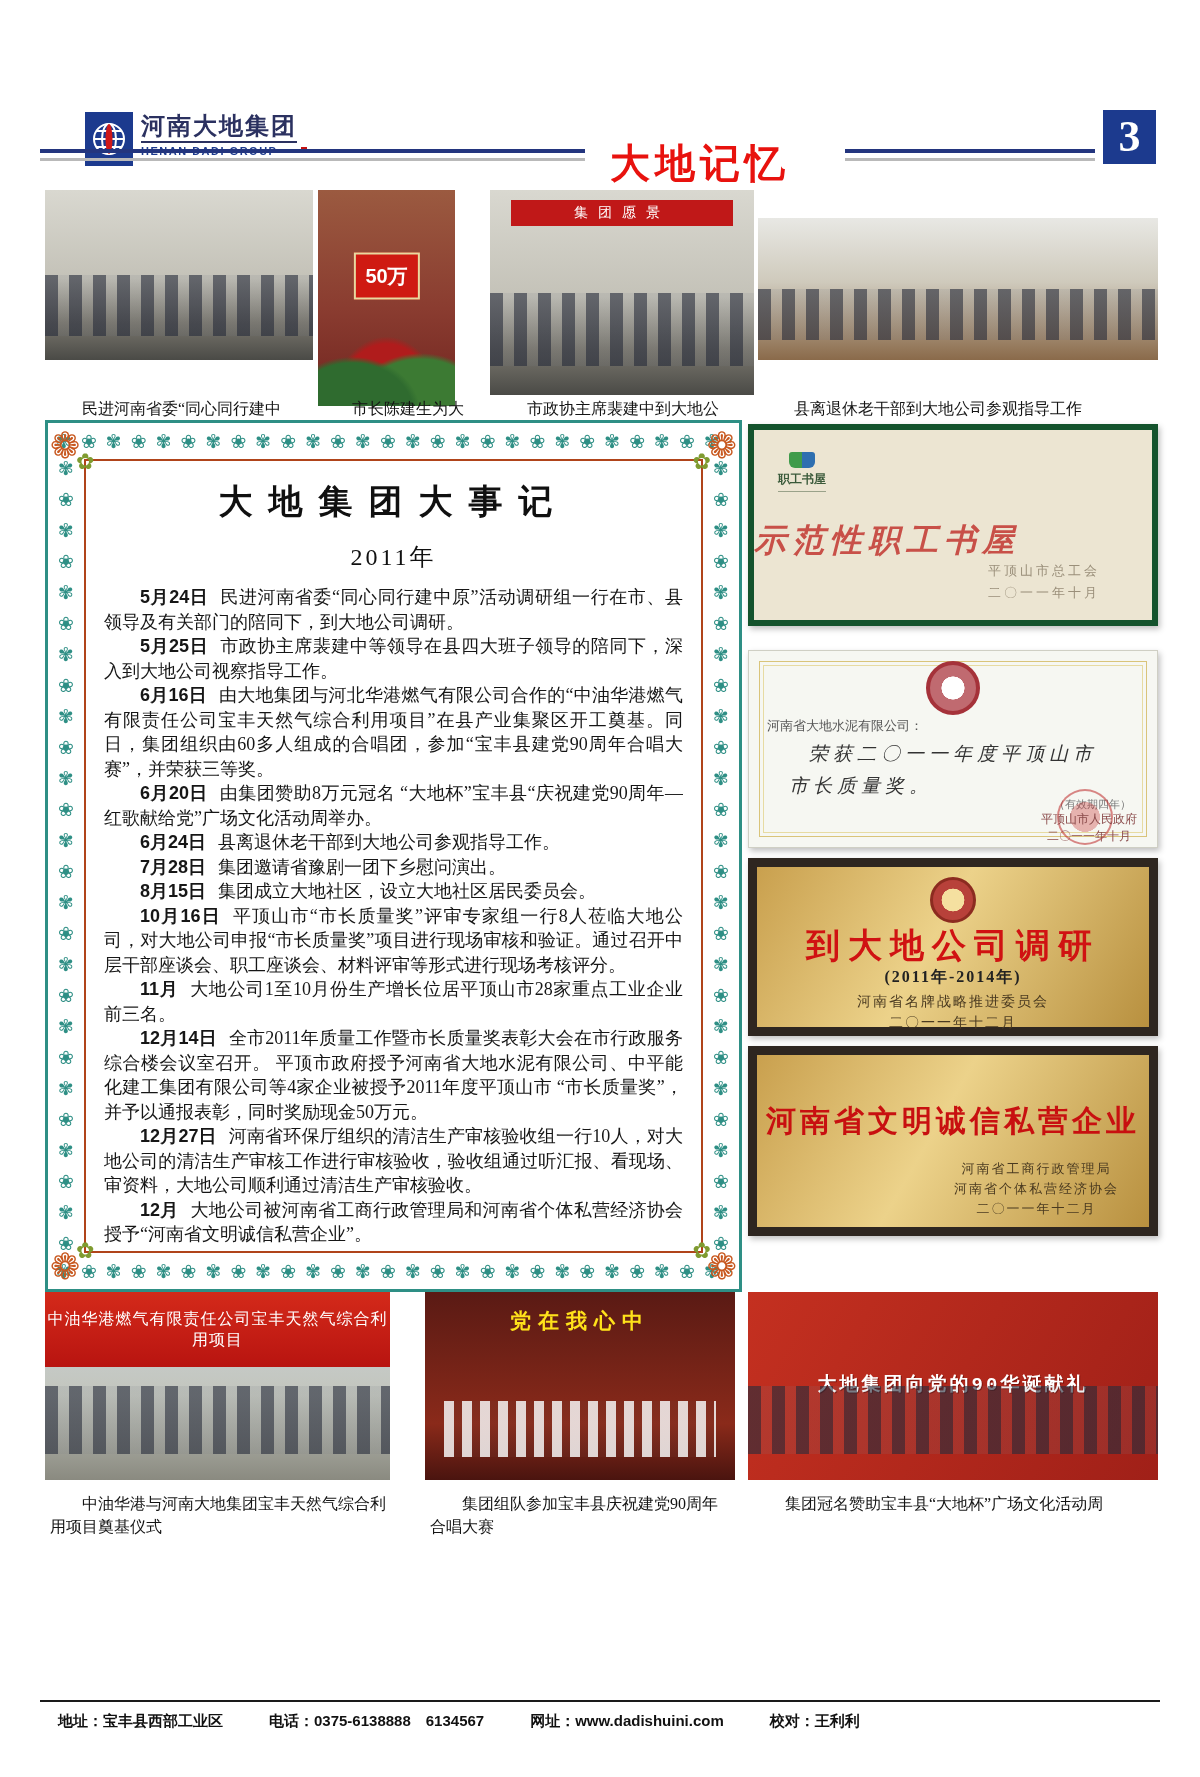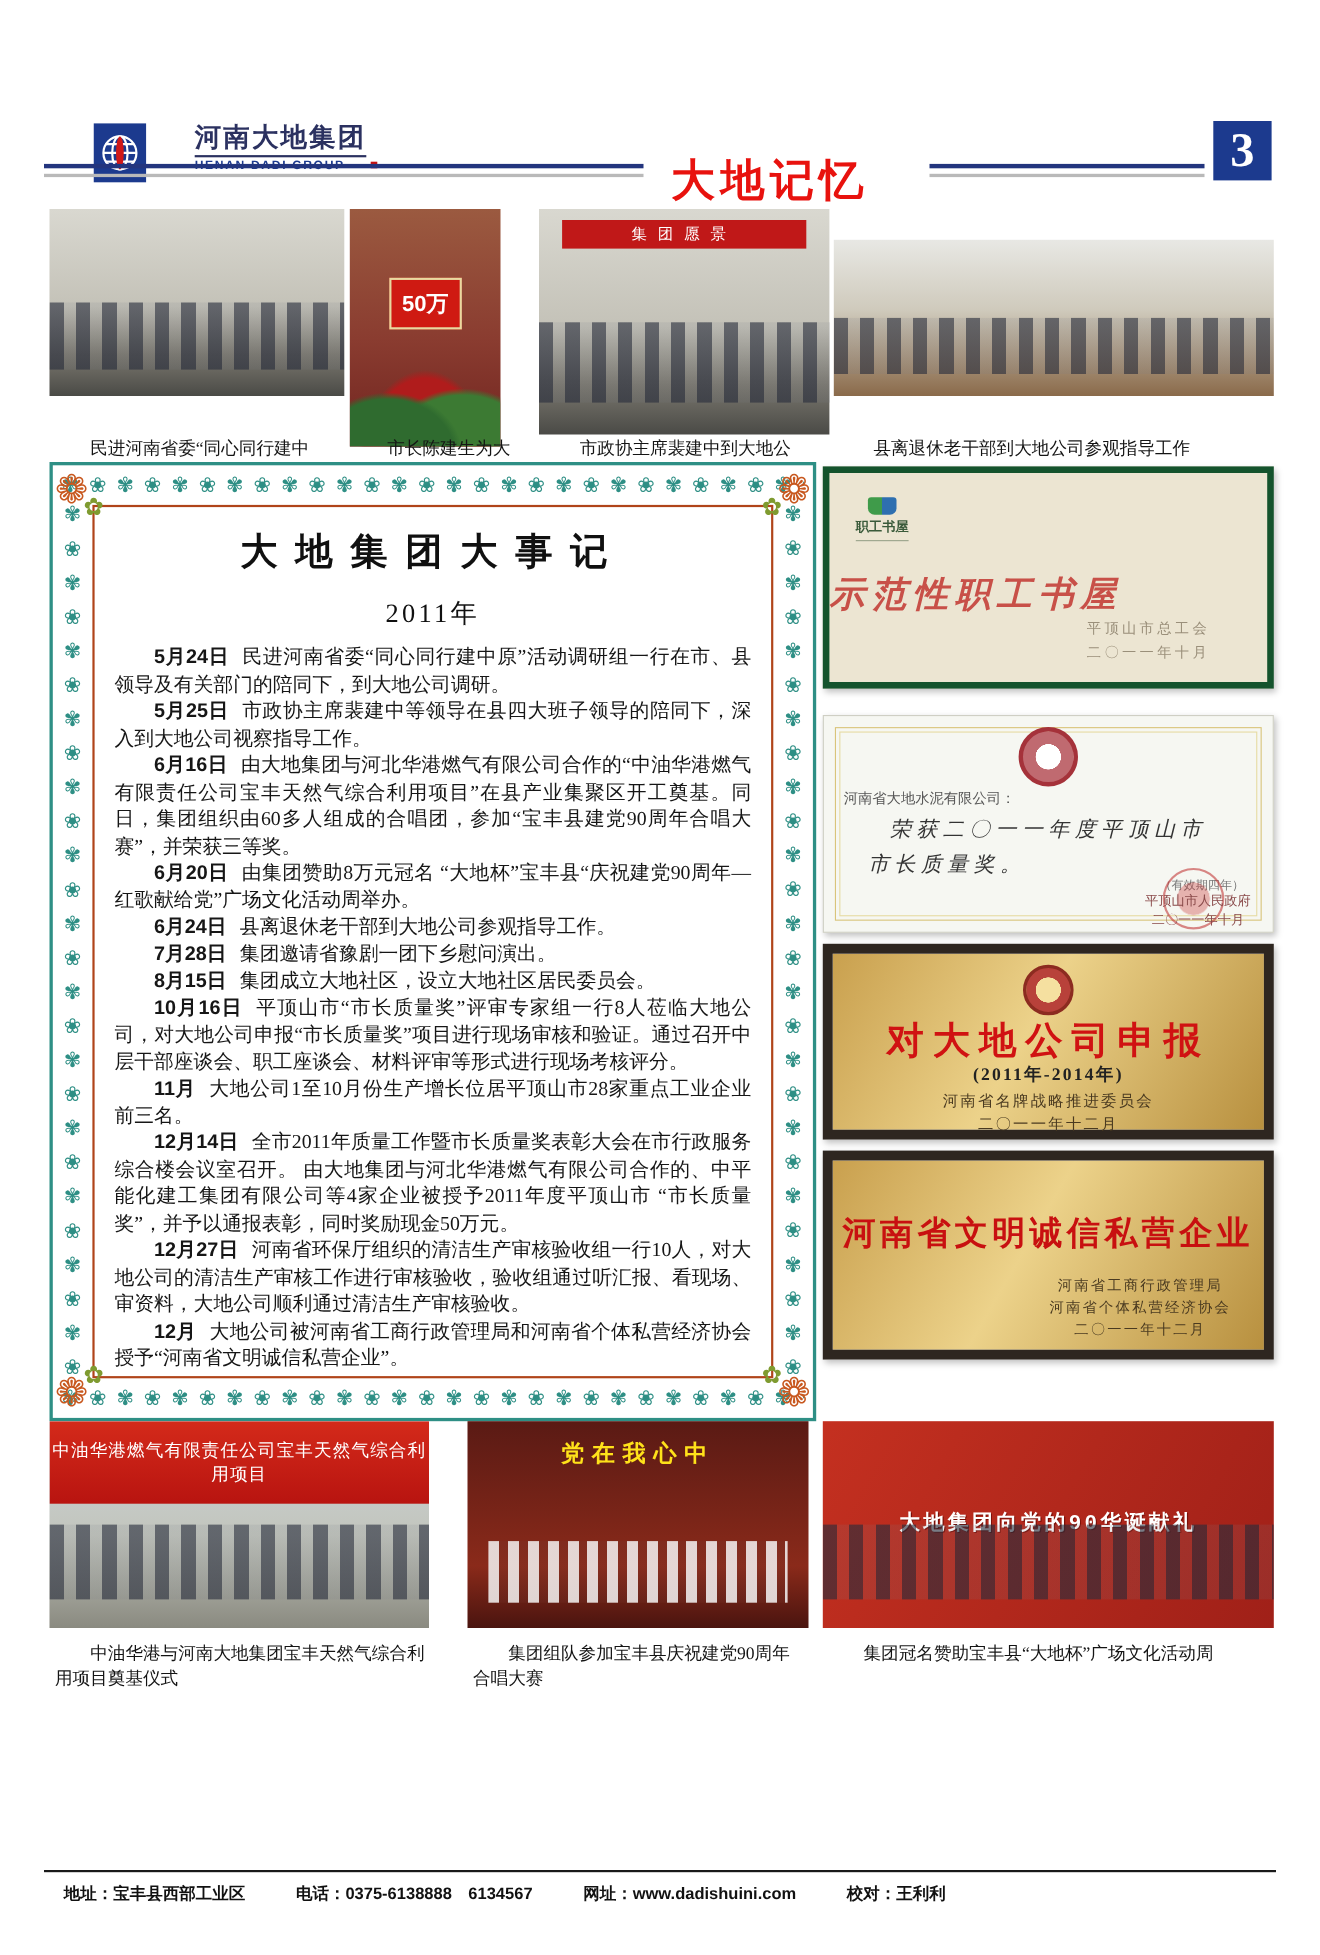--- a/index.html
+++ b/index.html
@@ -1,20 +1,20 @@
 <!DOCTYPE html>
 <html><head>
 <meta charset="utf-8">
 <style>
   html,body{margin:0;padding:0;background:#fff;}
   .page{position:relative;width:1200px;height:1777px;background:#fff;overflow:hidden;
         font-family:"Liberation Serif","DejaVu Serif",serif;color:#111;}
 
   
-  .logo{position:absolute;left:85px;top:112px;display:flex;align-items:flex-start;gap:36px;}
+  .logo{position:absolute;left:85px;top:112px;display:flex;align-items:flex-start;}
   .logo svg{display:block;}
   .logo-text{margin-left:8px;}
   .logo-cn{font-family:"Liberation Sans","DejaVu Sans",sans-serif;font-weight:bold;
            font-size:24px;color:#2b3160;letter-spacing:2px;line-height:1.2;}
   .logo-en{font-family:"Liberation Sans","DejaVu Sans",sans-serif;font-weight:bold;
            font-size:11px;color:#1c3a8e;letter-spacing:1.5px;border-top:2px solid #2b3160;
            padding-top:2px;position:relative;}
   .logo-en i{position:absolute;right:-10px;top:4px;width:6px;height:6px;background:#c51212;display:block;}
   .rule{position:absolute;top:149px;height:5px;border-top:4px solid #23357e;border-bottom:3px solid #b9b9b9;}
   .rule-left{left:40px;width:545px;}
@@ -206,21 +206,21 @@
       <div class="art-year">2011年</div>
       <p class="entry"><b class="edate">5月24日</b><span>民进河南省委“同心同行建中原”活动调研组一行在市、县领导及有关部门的陪同下，到大地公司调研。</span></p>
       <p class="entry"><b class="edate">5月25日</b><span>市政协主席裴建中等领导在县四大班子领导的陪同下，深入到大地公司视察指导工作。</span></p>
       <p class="entry"><b class="edate">6月16日</b><span>由大地集团与河北华港燃气有限公司合作的“中油华港燃气有限责任公司宝丰天然气综合利用项目”在县产业集聚区开工奠基。同日，集团组织由60多人组成的合唱团，参加“宝丰县建党90周年合唱大赛”，并荣获三等奖。</span></p>
       <p class="entry"><b class="edate">6月20日</b><span>由集团赞助8万元冠名 “大地杯”宝丰县“庆祝建党90周年—红歌献给党”广场文化活动周举办。</span></p>
       <p class="entry"><b class="edate">6月24日</b><span>县离退休老干部到大地公司参观指导工作。</span></p>
       <p class="entry"><b class="edate">7月28日</b><span>集团邀请省豫剧一团下乡慰问演出。</span></p>
       <p class="entry"><b class="edate">8月15日</b><span>集团成立大地社区，设立大地社区居民委员会。</span></p>
       <p class="entry"><b class="edate">10月16日</b><span>平顶山市“市长质量奖”评审专家组一行8人莅临大地公司，对大地公司申报“市长质量奖”项目进行现场审核和验证。通过召开中层干部座谈会、职工座谈会、材料评审等形式进行现场考核评分。</span></p>
       <p class="entry"><b class="edate">11月</b><span>大地公司1至10月份生产增长位居平顶山市28家重点工业企业前三名。</span></p>
-      <p class="entry"><b class="edate">12月14日</b><span>全市2011年质量工作暨市长质量奖表彰大会在市行政服务综合楼会议室召开。 由大地集团与河北华港燃气有限公司合作的、中平能化建工集团有限公司等4家企业被授予2011年度平顶山市 “市长质量奖”，并予以通报表彰，同时奖励现金50万元。</span></p>
+      <p class="entry"><b class="edate">12月14日</b><span>全市2011年质量工作暨市长质量奖表彰大会在市行政服务综合楼会议室召开。 平顶市政府授予河南省大地水泥有限公司、中平能化建工集团有限公司等4家企业被授予2011年度平顶山市 “市长质量奖”，并予以通报表彰，同时奖励现金50万元。</span></p>
       <p class="entry"><b class="edate">12月27日</b><span>河南省环保厅组织的清洁生产审核验收组一行10人，对大地公司的清洁生产审核工作进行审核验收，验收组通过听汇报、看现场、审资料，大地公司顺利通过清洁生产审核验收。</span></p>
       <p class="entry"><b class="edate">12月</b><span>大地公司被河南省工商行政管理局和河南省个体私营经济协会授予“河南省文明诚信私营企业”。</span></p>
     </div>
   </div>
 
   <div class="award award1">
     <div class="aw1-logo">
       <span class="aw1-glyph"></span>
       <span>职工书屋</span>
     </div>
@@ -240,21 +240,21 @@
     <div class="aw2-note">（有效期四年）</div>
     <div class="aw2-seal"></div>
     <div class="aw2-issuer">
       <div>平顶山市人民政府</div>
       <div>二〇一一年十月</div>
     </div>
   </div>
 
   <div class="award award3 gold">
     <div class="aw3-emblem"></div>
-    <div class="aw3-title">对大地公司申报</div>
+    <div class="aw3-title">到大地公司调研</div>
     <div class="aw3-sub">(2011年-2014年)</div>
     <div class="aw3-issuer">
       <div>河南省名牌战略推进委员会</div>
       <div>二〇一一年十二月</div>
     </div>
   </div>
 
   <div class="award award4 gold">
     <div class="aw4-title">河南省文明诚信私营企业</div>
     <div class="aw4-issuer">

